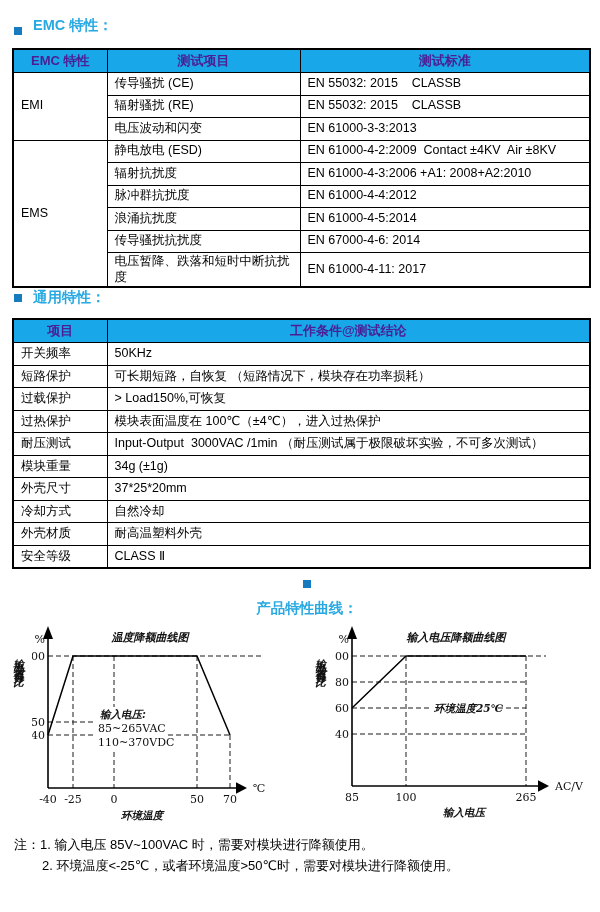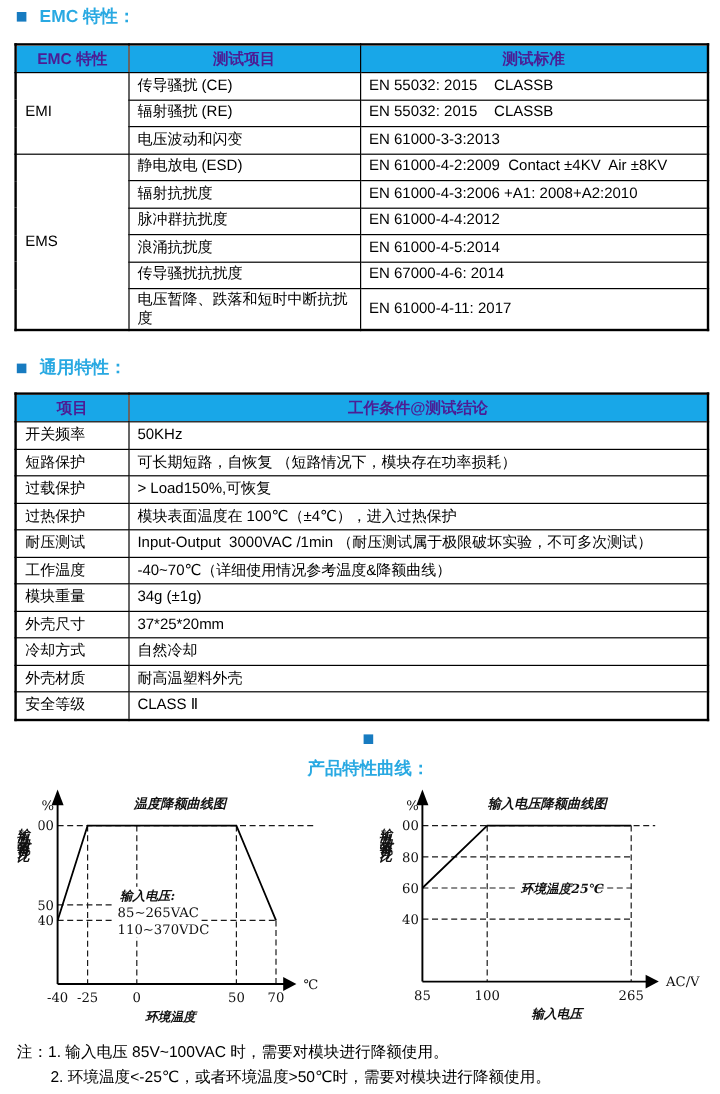--- a/index.html
+++ b/index.html
@@ -5,22 +5,22 @@
   html,body{margin:0;padding:0;}
   body{
     width:600px;height:912px;overflow:hidden;background:#ffffff;
     font-family:"Liberation Sans","DejaVu Sans",sans-serif;color:#000;
   }
   .page{position:relative;width:600px;height:912px;}
   
   .sec-head{display:flex;align-items:center;gap:11px;margin-left:14px;
     font-size:14.5px;font-weight:bold;color:#29a9e2;}
   .sec-head .bullet{width:8px;height:8px;background:#177bc0;flex:0 0 auto;}
-  #head-emc{padding-top:4px;}
-  #head-gen{margin-top:21px;}
+  #head-emc{padding-top:16px;align-items:flex-end;}
+  #head-gen{}
   #head-curve{margin-top:11px;flex-direction:column;}
   
   table{border-collapse:collapse;table-layout:fixed;width:577px;
     margin:13px 0 0 12px;border:2px solid #000;}
   th,td{border:1px solid #000;font-size:12.5px;padding:1px 7px;height:19.5px;
     white-space:pre-wrap;overflow:hidden;line-height:1.25;}
   th{background:#18a7e8;color:#4c1d95;font-weight:bold;text-align:center;
     font-size:13px;height:20px;}
   td.c{}
   #gen-table{margin-top:11px;}
@@ -139,24 +139,20 @@
         <td class="c">过载保护</td>
         <td>&gt; Load150%,可恢复</td>
       </tr>
       <tr>
         <td class="c">过热保护</td>
         <td>模块表面温度在 100℃（±4℃），进入过热保护</td>
       </tr>
       <tr>
         <td class="c">耐压测试</td>
         <td>Input-Output  3000VAC /1min （耐压测试属于极限破坏实验，不可多次测试）</td>
-      </tr>
-      <tr>
-        <td class="c">工作温度</td>
-        <td>-40~70℃（详细使用情况参考温度&amp;降额曲线）</td>
       </tr>
       <tr>
         <td class="c">模块重量</td>
         <td>34g (±1g)</td>
       </tr>
       <tr>
         <td class="c">外壳尺寸</td>
         <td>37*25*20mm</td>
       </tr>
       <tr>

